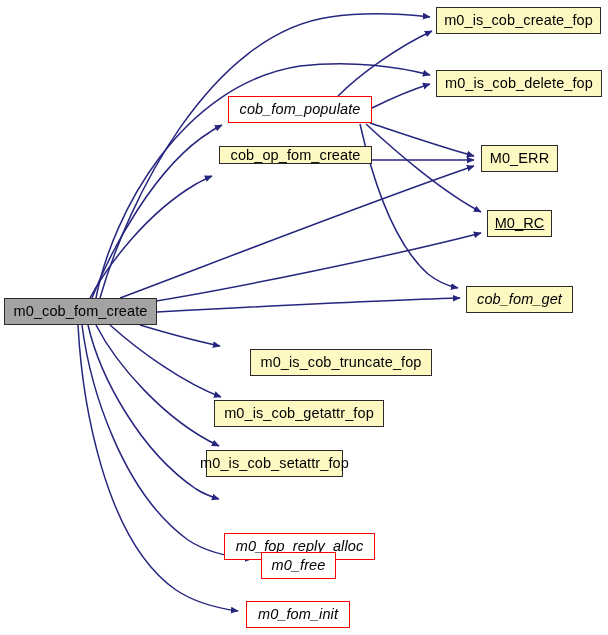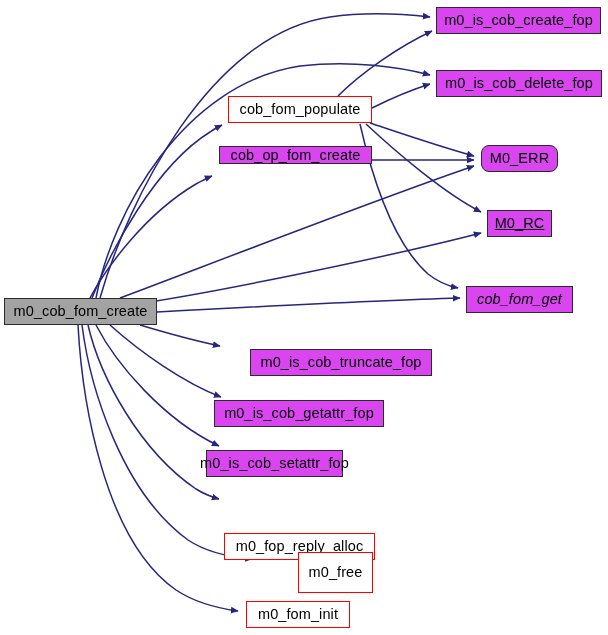--- a/index.html
+++ b/index.html
@@ -35,25 +35,26 @@
     color: #000000;
     white-space: nowrap;
     letter-spacing: 0.1px;
   }
   .node-label {
     display: block;
     padding: 0 2px;
   }
   .node.style-black {
     border: 1.5px solid #2b2b2b;
-    background: #d946ef;
+    background: #fef9c3;
   }
   .node.style-red {
     border: 1.6px solid #ff0000;
     background: #ffffff;
+    font-style: italic;
   }
   .node.style-current {
     border: 1.6px solid #2b2b2b;
     background: #a3a3a3;
   }
 </style>
 </head>
 <body>
 
 <div id="graph">
@@ -116,41 +117,41 @@
       </div>
       <div class="node style-black" style="left: 436px; top: 70px; width: 166px; height: 27px;">
         <span class="node-label">m0_is_cob_delete_fop</span>
       </div>
       <div class="node style-red" style="left: 228px; top: 96px; width: 144px; height: 27px;">
         <span class="node-label">cob_fom_populate</span>
       </div>
       <div class="node style-black" style="left: 219px; top: 146px; width: 153px; height: 18px;">
         <span class="node-label">cob_op_fom_create</span>
       </div>
-      <div class="node style-black" style="left: 481px; top: 145px; width: 77px; height: 27px; border-radius: 8px;">
+      <div class="node style-black" style="left: 481px; top: 145px; width: 77px; height: 27px;">
         <span class="node-label">M0_ERR</span>
       </div>
       <div class="node style-black" style="left: 487px; top: 210px; width: 65px; height: 27px; text-decoration: underline;">
         <span class="node-label">M0_RC</span>
       </div>
       <div class="node style-black" style="left: 466px; top: 286px; width: 107px; height: 27px; font-style: italic;">
         <span class="node-label">cob_fom_get</span>
       </div>
       <div class="node style-black" style="left: 208px; top: 349px; width: 182px; height: 27px; margin-left: 42px;">
         <span class="node-label">m0_is_cob_truncate_fop</span>
       </div>
       <div class="node style-black" style="left: 214px; top: 400px; width: 170px; height: 27px;">
         <span class="node-label">m0_is_cob_getattr_fop</span>
       </div>
       <div class="node style-black" style="left: 206px; top: 450px; width: 137px; height: 27px;">
         <span class="node-label">m0_is_cob_setattr_fop</span>
       </div>
       <div class="node style-red" style="left: 224px; top: 501px; width: 151px; height: 27px; margin-top: 32px;">
         <span class="node-label">m0_fop_reply_alloc</span>
       </div>
-      <div class="node style-red" style="left: 261px; top: 552px; width: 75px; height: 41px; margin-left: 37px;">
+      <div class="node style-red" style="left: 261px; top: 552px; width: 75px; height: 27px;">
         <span class="node-label">m0_free</span>
       </div>
       <div class="node style-red" style="left: 246px; top: 601px; width: 104px; height: 27px;">
         <span class="node-label">m0_fom_init</span>
       </div>
     </div>
 </div>
 
 </body></html>

